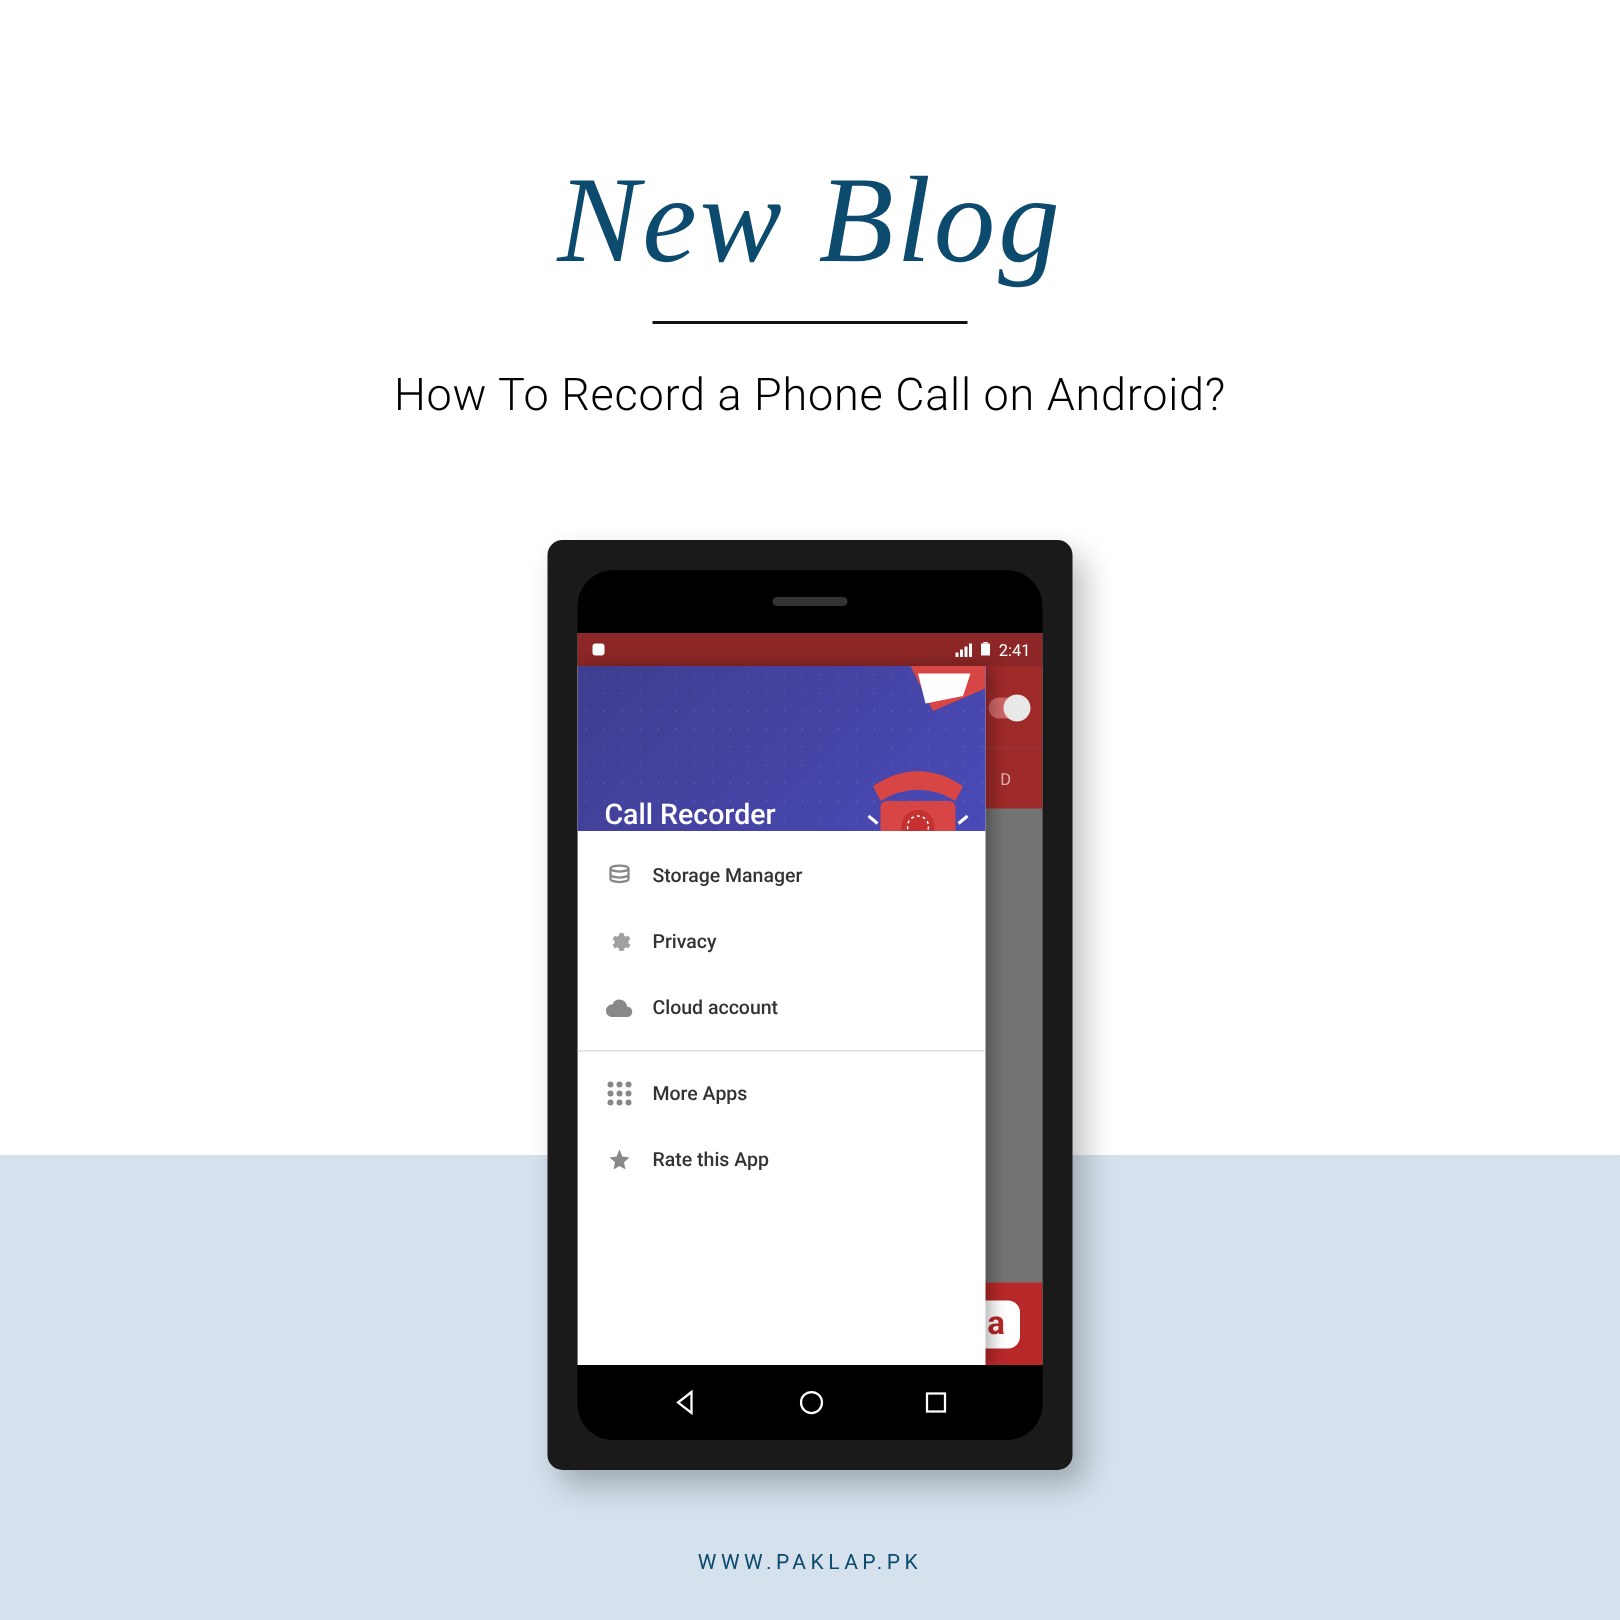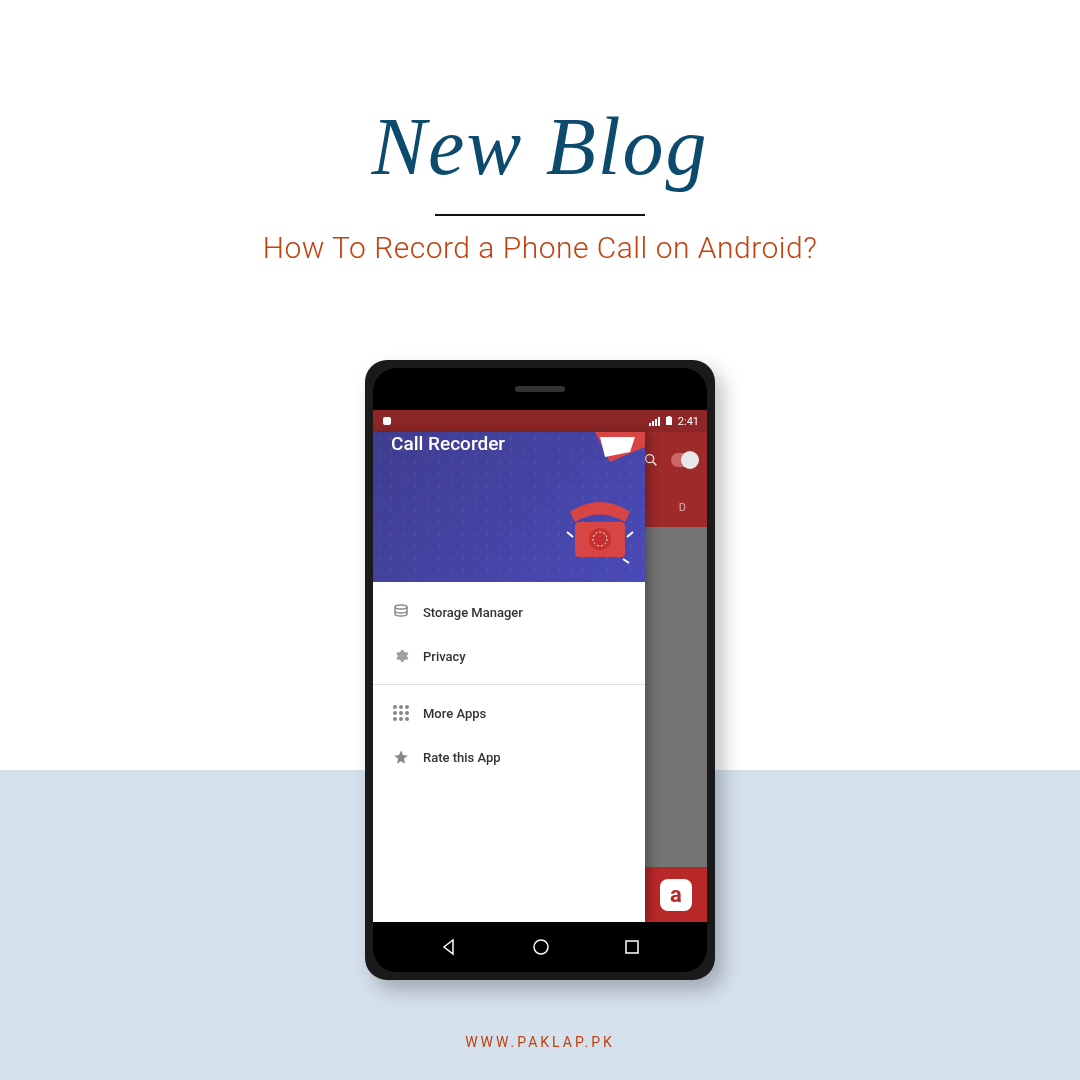--- a/index.html
+++ b/index.html
@@ -35,50 +35,50 @@
       position: absolute;
       top: 214px;
       left: 50%;
       transform: translateX(-50%);
       width: 210px;
       height: 2px;
       background: #111;
     }
     .subtitle {
       position: absolute;
-      top: 230px;
+      top: 246px;
       left: 50%;
       transform: translateX(-50%);
       font-size: 30px;
-      color: #c2410c;
+      color: #000000;
       font-weight: 300;
       letter-spacing: 0.5px;
       white-space: nowrap;
     }
     .footer-url {
       position: absolute;
       bottom: 30px;
       left: 50%;
       transform: translateX(-50%);
       font-size: 14px;
       letter-spacing: 3px;
-      color: #c2410c;
+      color: #0c4a6e;
     }
     
     .phone {
       position: absolute;
       top: 360px;
       left: 50%;
       transform: translateX(-50%);
       width: 350px;
       height: 620px;
       background: #1a1a1a;
-      border-radius: 22px;
+      border-radius: 10px;
       box-shadow: 8px 10px 20px rgba(0,0,0,0.25);
-      padding: 8px;
+      padding: 20px;
     }
     .phone-inner {
       width: 100%;
       height: 100%;
       background: #000;
       border-radius: 24px;
       position: relative;
       overflow: hidden;
     }
     .phone-top {
@@ -215,26 +215,26 @@
     .drawer {
       position: absolute;
       top: 22px;
       bottom: 0;
       left: 0;
       width: 272px;
       background: #fff;
       box-shadow: 4px 0 10px rgba(0,0,0,0.3);
     }
     .drawer-header {
-      height: 150px;
+      height: 110px;
       background: linear-gradient(135deg, #3f3d8f 0%, #4a4ab8 100%);
       position: relative;
       overflow: hidden;
       display: flex;
-      align-items: flex-start;
+      align-items: flex-end;
       padding-left: 18px;
     }
     .drawer-header .dots {
       position: absolute;
       top: 0; left: 0; right: 0; bottom: 0;
       background-image: radial-gradient(circle, rgba(255,255,255,0.15) 1px, transparent 1px);
       background-size: 12px 12px;
       opacity: 0.5;
     }
     .drawer-title {
@@ -382,20 +382,28 @@
             <span>Storage Manager</span>
           </div>
           <div class="drawer-item">
             <div class="icon-box">
               <svg width="16" height="16" viewBox="0 0 24 24">
                   <path fill="#888" d="M12 8a4 4 0 100 8 4 4 0 000-8zm9 4a7 7 0 00-.1-1.2l2-1.6-2-3.4-2.4 1a7 7 0 00-2-1.2L16 3h-4l-.5 2.6a7 7 0 00-2 1.2l-2.4-1-2 3.4 2 1.6A7 7 0 007 12c0 .4 0 .8.1 1.2l-2 1.6 2 3.4 2.4-1a7 7 0 002 1.2L12 21h4l.5-2.6a7 7 0 002-1.2l2.4 1 2-3.4-2-1.6c.1-.4.1-.8.1-1.2z" opacity="0.8"></path>
                 </svg>
             </div>
             <span>Privacy</span>
           </div>
+          <div class="drawer-item">
+            <div class="icon-box">
+              <svg width="18" height="14" viewBox="0 0 18 14">
+                  <path fill="#888" d="M14 6a5 5 0 00-9.6-1.5A4 4 0 004 13h10a3.5 3.5 0 000-7z"></path>
+                </svg>
+            </div>
+            <span>Cloud account</span>
+          </div>
 
           <div class="drawer-divider"></div>
 
           <div class="drawer-item">
             <div class="icon-box">
               <div class="apps-grid">
                   <span></span>
                   <span></span>
                   <span></span>
                   <span></span>

